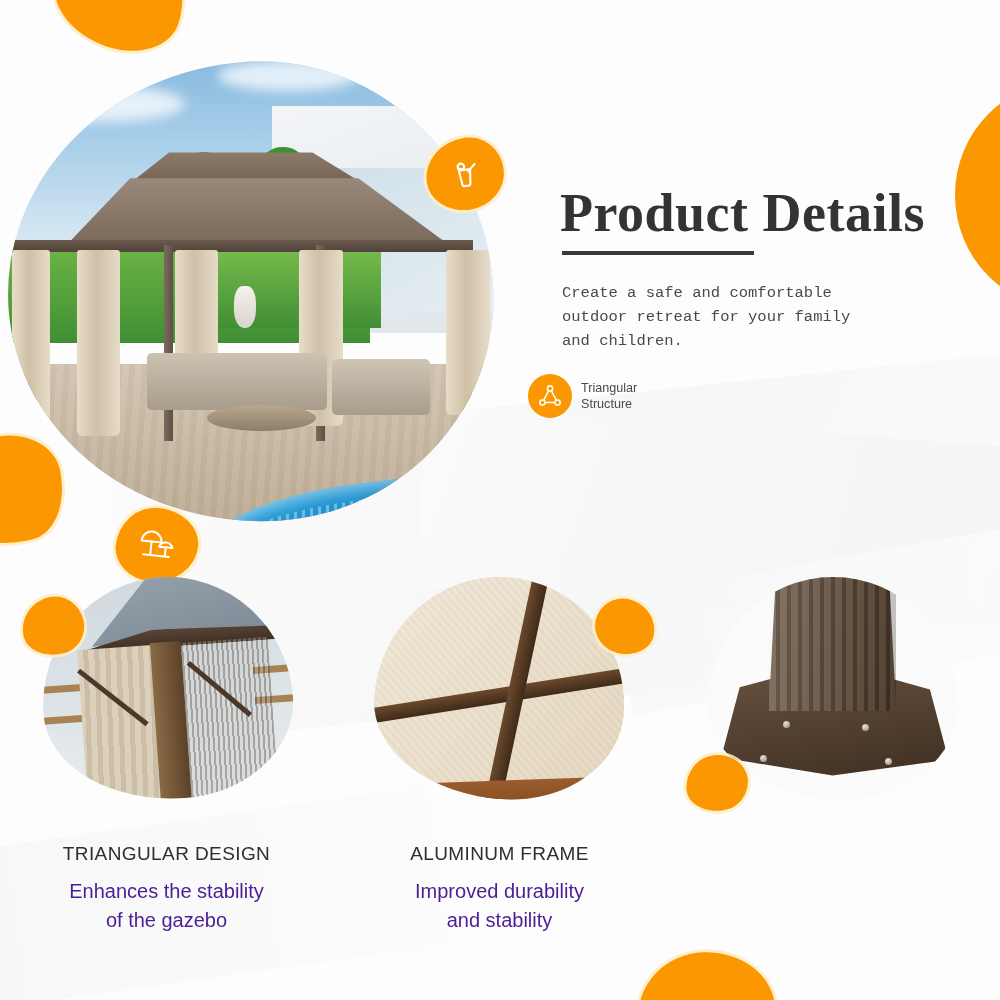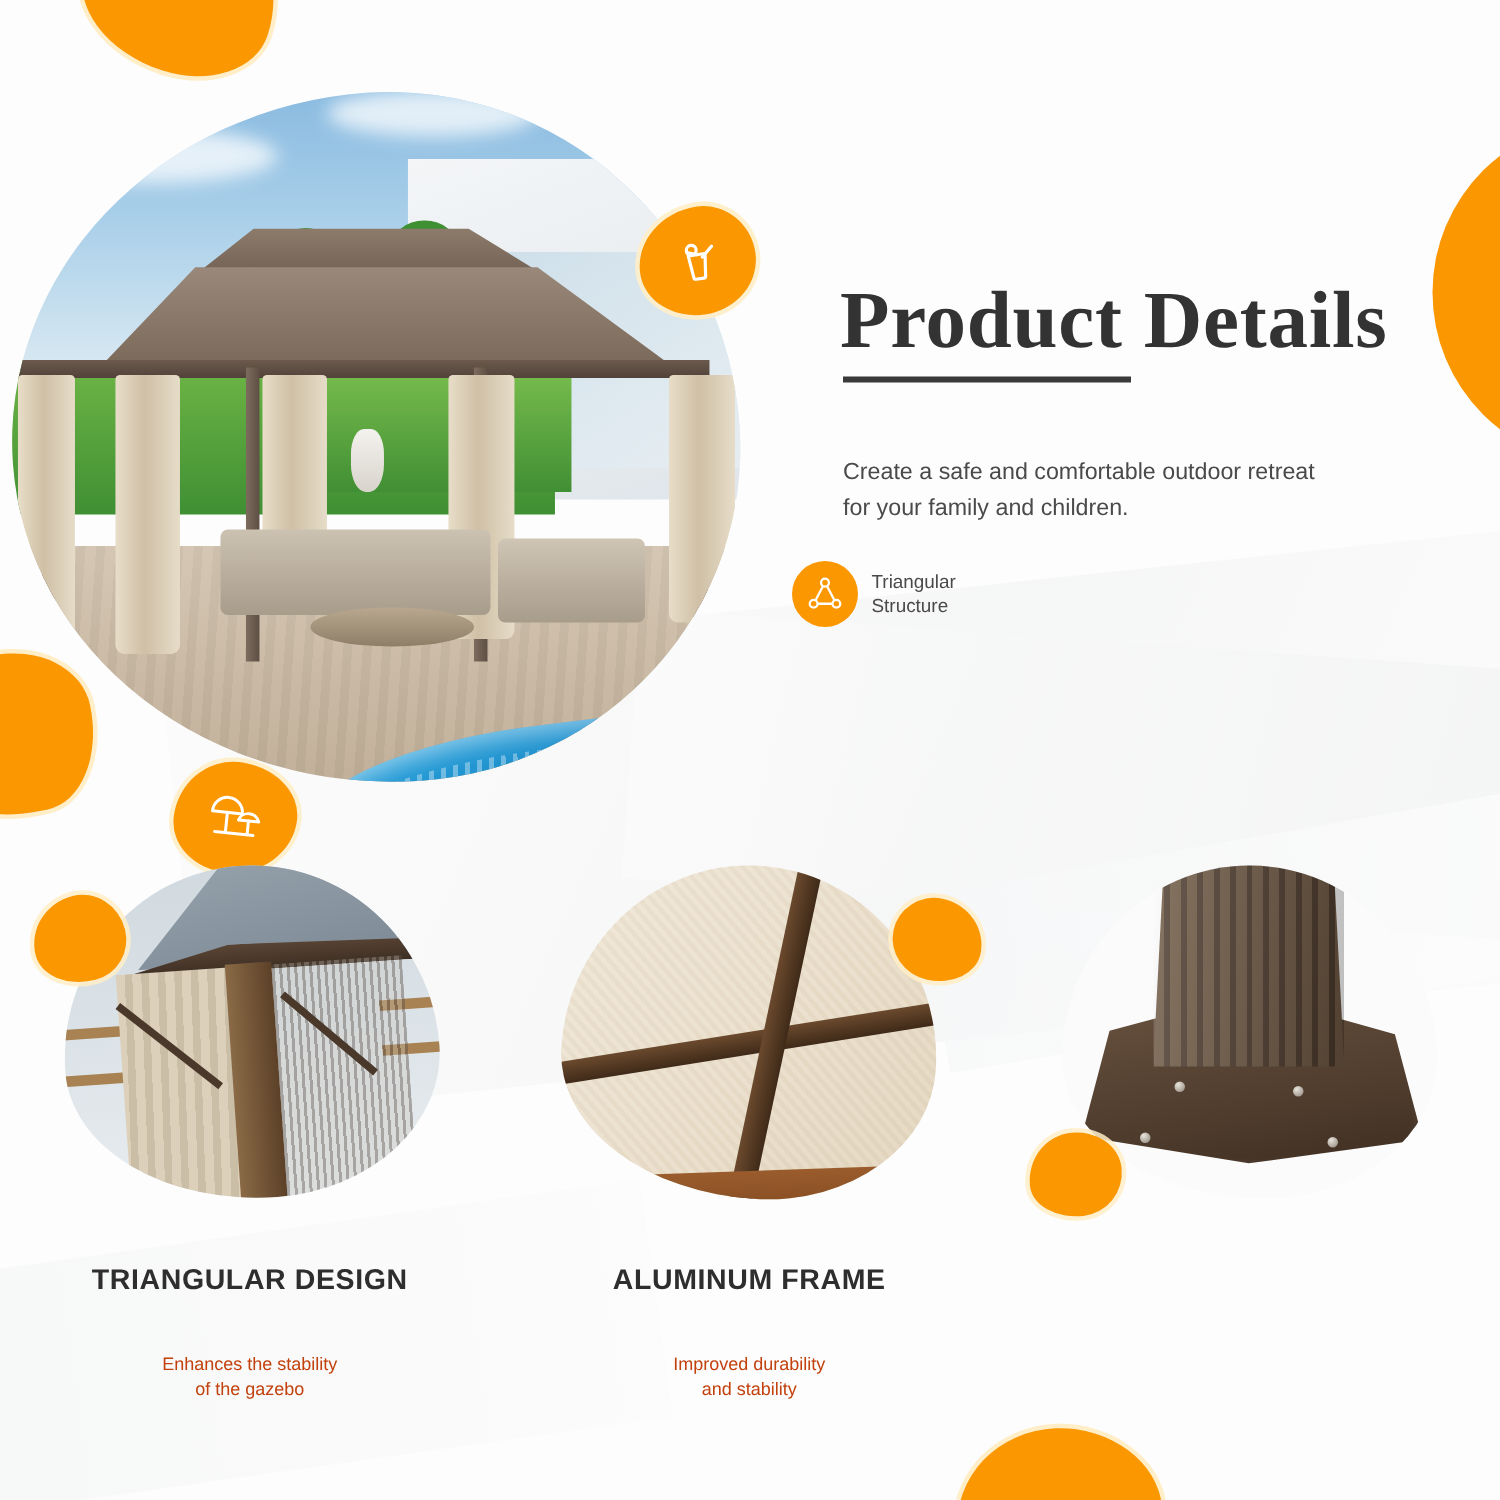--- a/index.html
+++ b/index.html
@@ -117,22 +117,23 @@
 
   
   .right-col{position:absolute;left:560px;top:185px;width:430px;}
   .title{
     font-family:"Liberation Serif", serif;
     font-size:54px;font-weight:700;color:#333333;letter-spacing:.5px;
     margin:0;line-height:1.05;
   }
   .title-rule{width:192px;height:4px;background:#3a3a3a;margin:9px 0 0 2px;}
   .subtitle{
-    margin:48px 0 0 2px;font-size:15.5px;line-height:1.55;color:#4a4a4a;
+    margin:26px 0 0 2px;font-size:15.5px;line-height:1.55;color:#4a4a4a;
     max-width:320px;
+    font-family:Liberation Mono, monospace;
   }
 
   .features{position:absolute;left:528px;top:374px;width:460px;
     display:flex;align-items:center;}
   .feature{display:flex;align-items:center;}
   .feature + .feature{margin-left:25px;}
   .f-icon{
     width:44px;height:44px;border-radius:50%;background:var(--orange);
     display:flex;align-items:center;justify-content:center;flex:0 0 44px;
   }
@@ -200,23 +201,23 @@
   .card-blob{position:absolute;background:var(--orange);
     box-shadow:0 0 0 3px rgba(255,238,200,.85);}
   #cblob-0{width:62px;height:58px;left:22px;top:22px;
     border-radius:54% 46% 44% 56% / 56% 52% 48% 44%;transform:rotate(-14deg);}
   #cblob-1{width:60px;height:55px;left:262px;top:24px;
     border-radius:46% 54% 52% 48% / 50% 56% 44% 50%;transform:rotate(12deg);}
   #cblob-2{width:62px;height:56px;left:20px;top:180px;
     border-radius:50% 50% 46% 54% / 58% 48% 52% 42%;transform:rotate(-6deg);}
 
   .card-title{position:absolute;left:0;top:268px;width:100%;text-align:center;
-    font-size:19px;font-weight:700;color:#2e2e2e;letter-spacing:.4px;}
+    font-size:19px;font-weight:400;color:#2e2e2e;letter-spacing:.4px;}
   .card-desc{position:absolute;left:0;top:302px;width:100%;text-align:center;
-    font-size:12px;line-height:1.45;color:#c2410c;white-space:pre-line;margin-top:24px;}
+    font-size:20px;line-height:1.45;color:#4c1d95;white-space:pre-line;}
 </style>
 </head>
 <body style="background: rgb(253, 253, 253);">
 
 <div class="stage">
 
   <div class="bg-facet f1"></div>
   <div class="bg-facet f2"></div>
   <div class="bg-facet f3"></div>
   <div class="bg-facet f4"></div>

